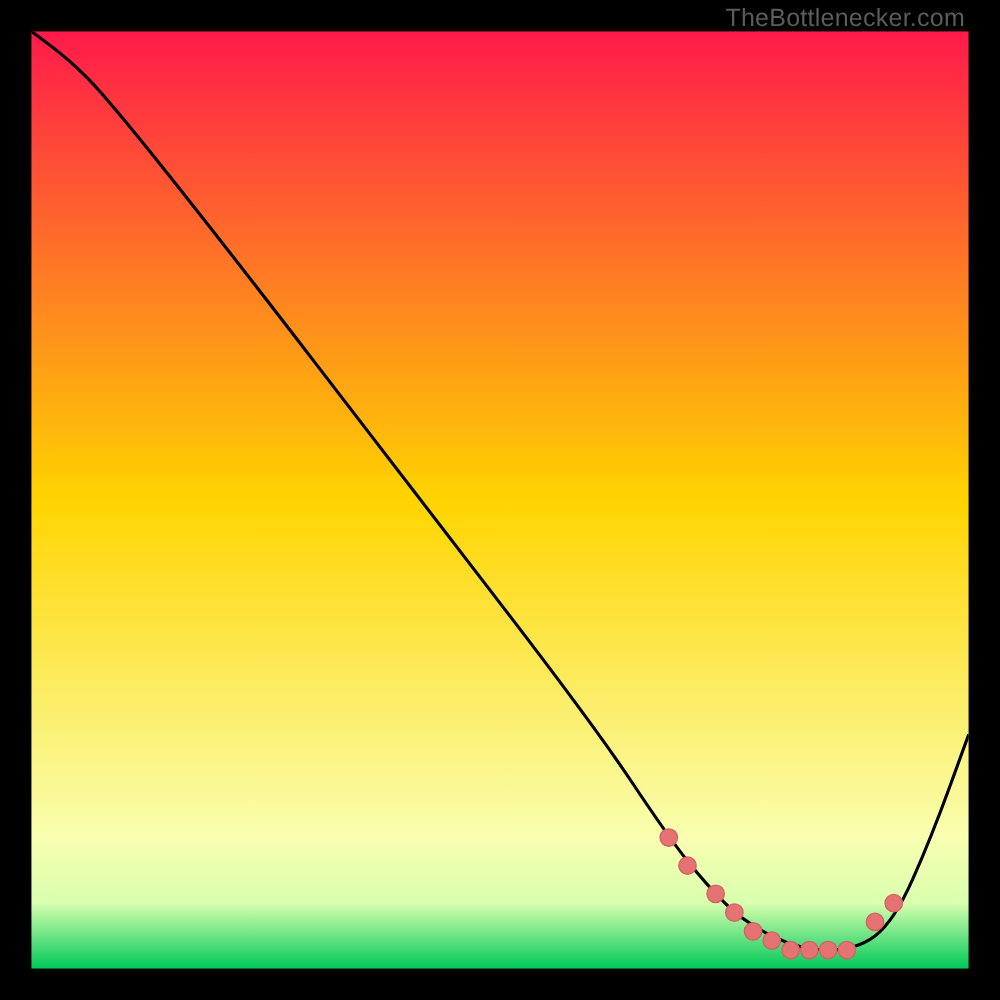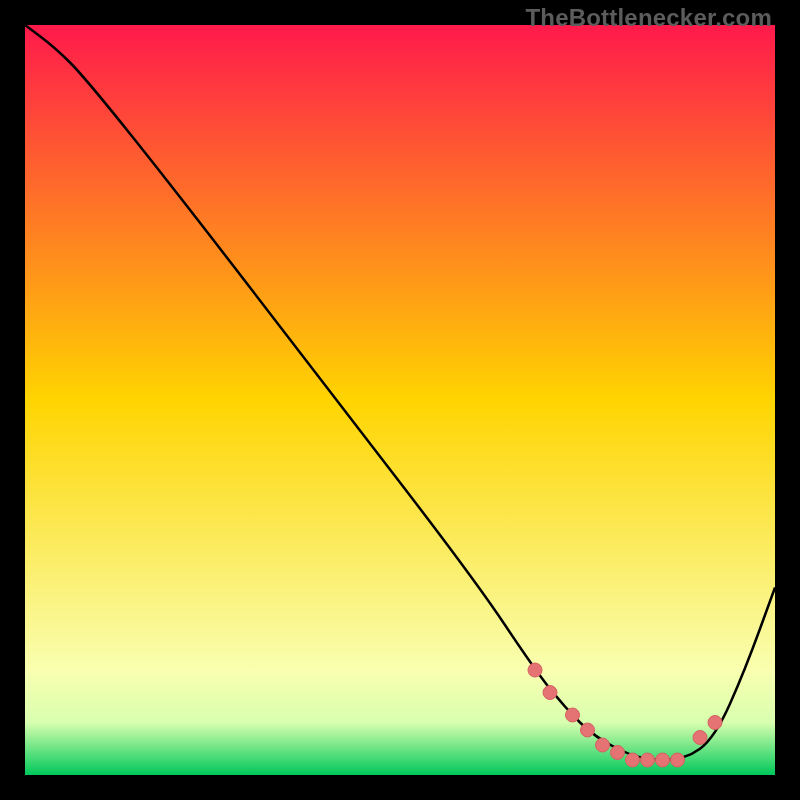--- a/index.html
+++ b/index.html
@@ -22,22 +22,22 @@
     left: 25px;
     top: 25px;
     width: 750px;
     height: 750px;
   }
   .watermark {
     position: absolute;
     top: 4px;
     right: 28px;
     color: #5c5c5c;
-    font-size: 24px;
-    font-weight: 700;
+    font-size: 20px;
+    font-weight: 400;
     letter-spacing: 0.2px;
     user-select: none;
   }
 </style>
 </head>
 <body>
 
 <div class="stage">
   <svg class="plot" viewBox="0 0 750 750" preserveAspectRatio="none">
     <defs>

